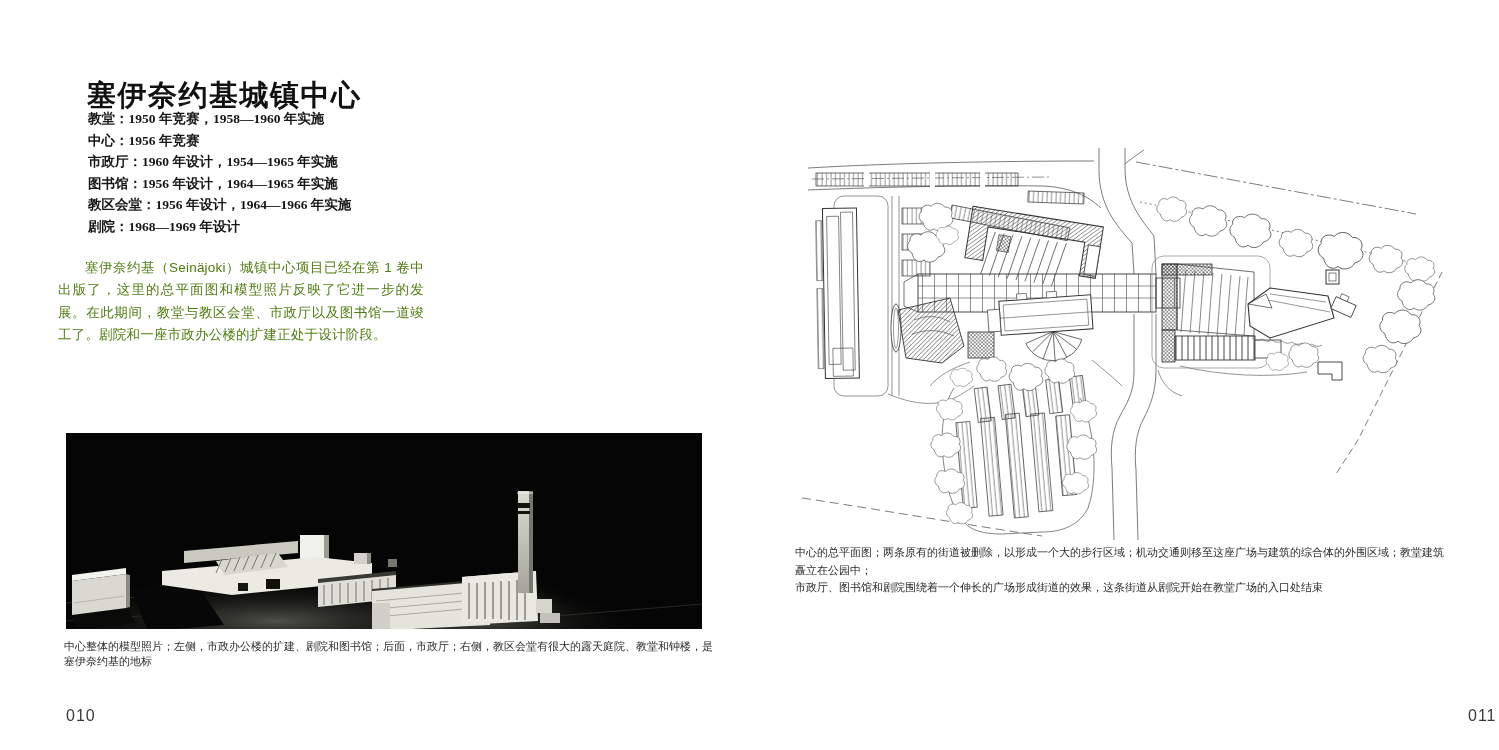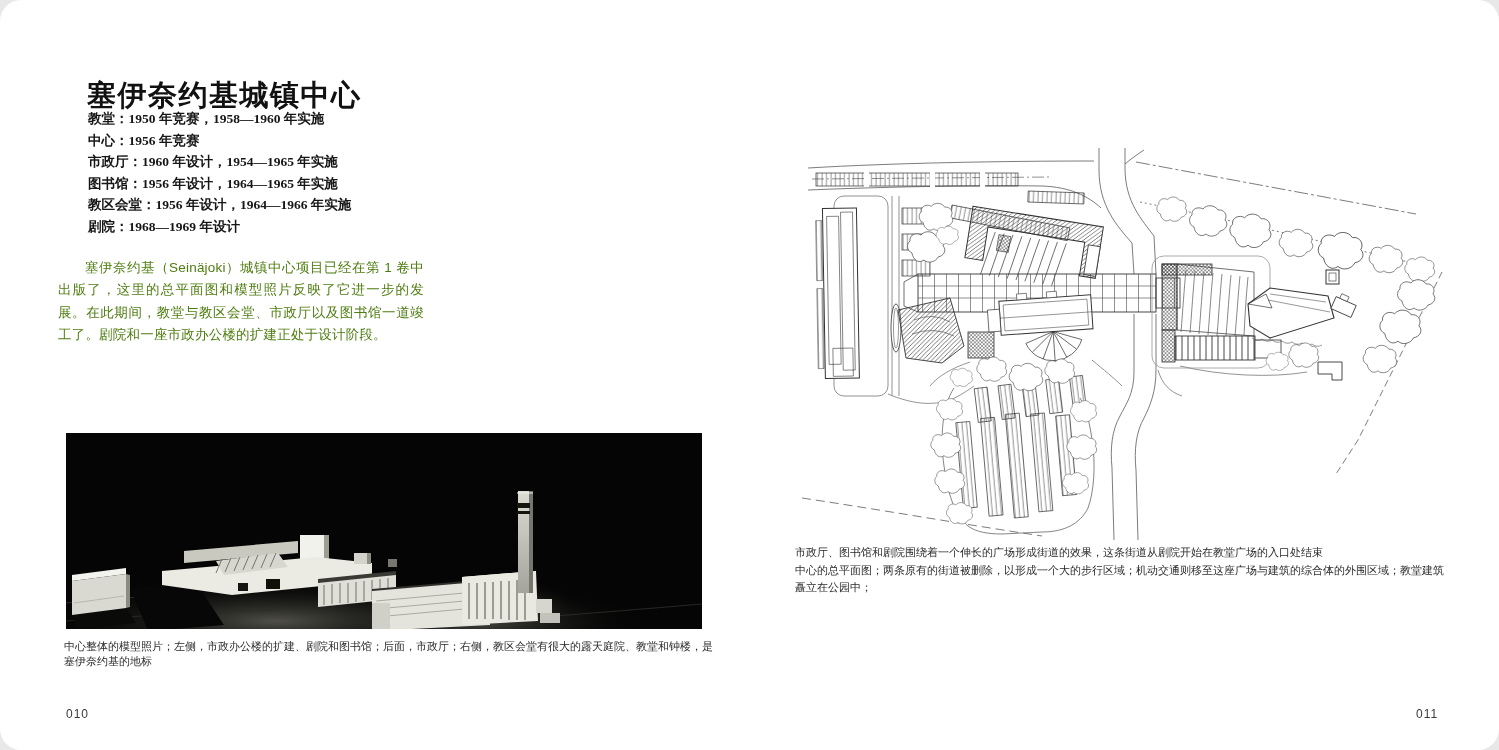--- a/index.html
+++ b/index.html
@@ -1,41 +1,41 @@
 <!DOCTYPE html>
 <html><head>
 <meta charset="utf-8">
 <style>
   html,body{margin:0;padding:0;background:#e8e8e8;}
   .spread{
     position:relative;width:1499px;height:750px;background:#ffffff;
-    overflow:hidden;font-family:"Liberation Sans",sans-serif;color:#1d1d1d;border-radius:21px;
+    overflow:hidden;font-family:"Liberation Sans",sans-serif;color:#1d1d1d;
   }
   .page-title{
     position:absolute;left:87px;top:60px;font-size:29px;font-weight:700;
     letter-spacing:1.5px;line-height:32px;color:#111;
   }
   .dates-list{position:absolute;left:88px;top:108px;font-family:"Liberation Serif",serif;}
   .dates-list .date-line{font-size:13.5px;font-weight:700;line-height:21.6px;white-space:nowrap;color:#161616;}
   .intro-par{
     position:absolute;left:58px;top:243px;width:366px;font-size:13.5px;
     line-height:22.6px;text-indent:2em;text-align:justify;color:#4d7c0f;letter-spacing:0.2px;
   }
   .photo-frame{position:absolute;left:66px;top:433px;width:636px;height:196px;background:#000;}
   .photo-frame svg{display:block;}
   .photo-caption{
     position:absolute;left:64px;top:639px;width:652px;font-size:11px;line-height:15px;color:#2b2b2b;
   }
   .plan-frame{position:absolute;left:802px;top:148px;width:654px;height:392px;}
   .plan-caption{
     position:absolute;left:795px;top:544px;width:656px;font-size:11px;line-height:17.5px;color:#2b2b2b;
   }
-  .page-num{position:absolute;font-size:12px;letter-spacing:1px;color:#3a3a3a;}
+  .page-num{position:absolute;font-size:16px;letter-spacing:1px;color:#3a3a3a;}
   .page-num.left{left:66px;top:707px;}
-  .page-num.right{left:1416px;top:707px;}
+  .page-num.right{left:1468px;top:707px;}
 </style>
 </head>
 <body>
 
 <div class="spread">
 
   <h1 class="page-title">塞伊奈约基城镇中心</h1>
 
   <div class="dates-list">
     <div class="date-line">教堂：1950 年竞赛，1958—1960 年实施</div>
@@ -343,18 +343,18 @@
         <use href="#treeblob" transform="translate(146,334) scale(0.8) translate(-18,-15)"></use>
         <use href="#treeblob" transform="translate(156,366) scale(0.7) translate(-18,-15)"></use>
         <use href="#treeblob" transform="translate(280,264) scale(0.7) translate(-18,-15)"></use>
         <use href="#treeblob" transform="translate(278,300) scale(0.8) translate(-18,-15)"></use>
         <use href="#treeblob" transform="translate(272,336) scale(0.7) translate(-18,-15)"></use>
       </g>
     </svg>
   </div>
 
   <div class="plan-caption">
+    <div>中心的总平面图；两条原有的街道被删除，以形成一个大的步行区域；机动交通则移至这座广场与建筑的综合体的外围区域；教堂建筑矗立在公园中；</div>
     <div>市政厅、图书馆和剧院围绕着一个伸长的广场形成街道的效果，这条街道从剧院开始在教堂广场的入口处结束</div>
-    <div>中心的总平面图；两条原有的街道被删除，以形成一个大的步行区域；机动交通则移至这座广场与建筑的综合体的外围区域；教堂建筑矗立在公园中；</div>
   </div>
   <div class="page-num right">011</div>
 
 </div>
 
 </body></html>

